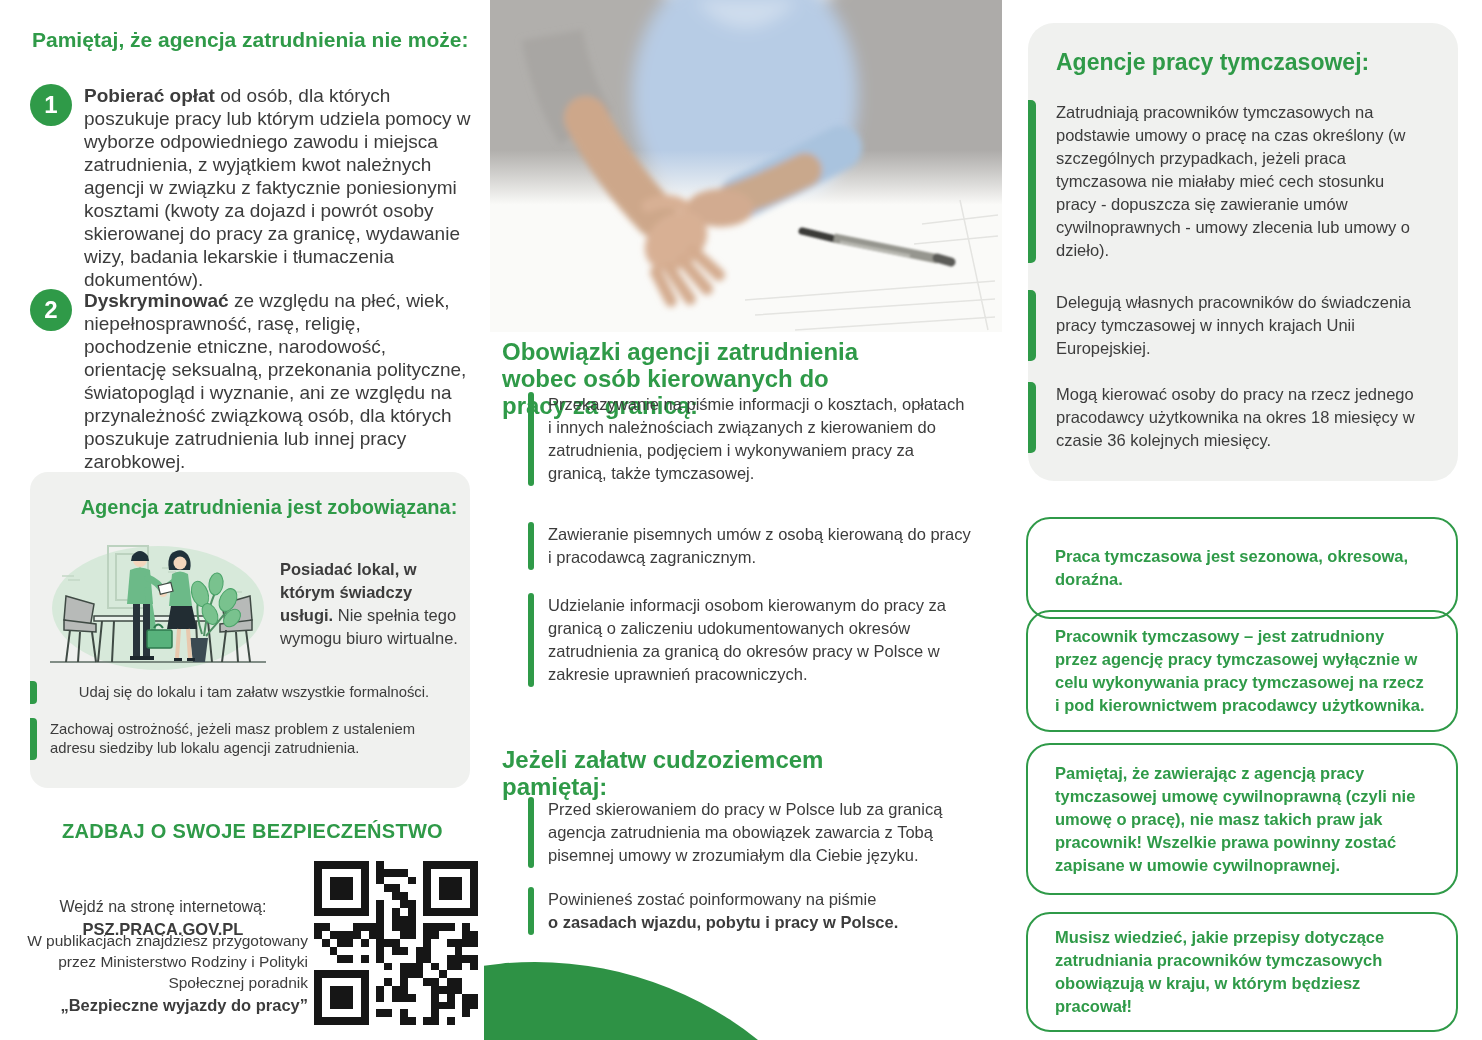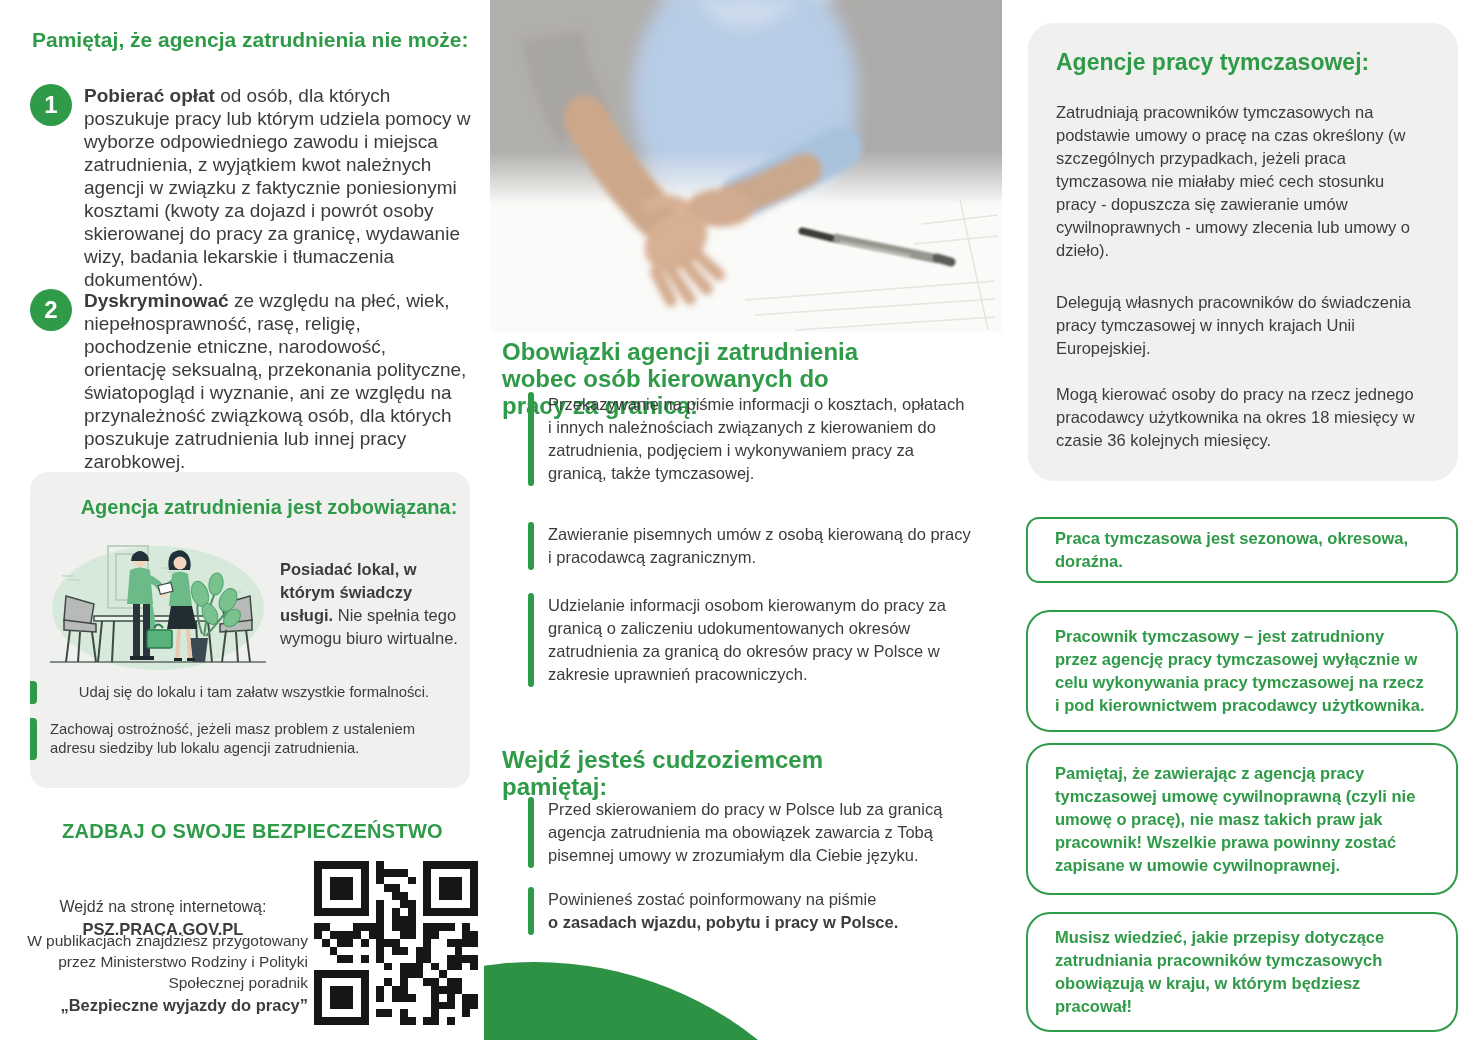--- a/index.html
+++ b/index.html
@@ -91,34 +91,34 @@
 
   
   .panel-right{
     position:absolute;left:1028px;top:23px;width:430px;height:458px;
     background:var(--panel);border-radius:26px;
   }
   .panel-right .rtitle{
     position:absolute;left:28px;top:26px;width:380px;
     font-size:23px;font-weight:bold;color:var(--green);
   }
-  .pitem{position:absolute;left:0;display:flex;align-items:center;}
+  .pitem{position:absolute;left:0;display:flex;}
   #pi0{top:77px;}
   #pi1{top:267px;}
   #pi2{top:359px;}
   .pitem .vbar{flex:0 0 8px;background:var(--green);border-radius:0 5px 5px 0;}
   .pitem .t{width:372px;padding:1px 0 1px 20px;font-size:16.5px;line-height:23px;}
 
   .callout{
     position:absolute;left:1026px;width:432px;box-sizing:border-box;
     border:2px solid var(--green);border-radius:24px;
     color:var(--green);font-weight:bold;font-size:16.5px;line-height:23px;
     display:flex;align-items:center;padding:0 27px;
   }
-  #c0{top:517px;height:66px;border-radius:13px;}
+  #c0{top:517px;height:102px;}
   #c1{top:610px;height:122px;}
   #c2{top:743px;height:152px;}
   #c3{top:912px;height:120px;}
 </style>
 </head>
 <body>
 
 <div class="sheet">
 
   <div class="left-title">Pamiętaj, że agencja zatrudnienia nie może:</div>
@@ -516,21 +516,21 @@
   </div>
   <div class="duty" id="d1">
     <div class="vbar"></div>
     <div class="dt">Zawieranie pisemnych umów z osobą kierowaną do pracy i pracodawcą zagranicznym.</div>
   </div>
   <div class="duty" id="d2">
     <div class="vbar"></div>
     <div class="dt">Udzielanie informacji osobom kierowanym do pracy za granicą o zaliczeniu udokumentowanych okresów zatrudnienia za granicą do okresów pracy w Polsce w zakresie uprawnień pracowniczych.</div>
   </div>
 
-  <div class="mid-title" id="foreigner-title">Wejdź jesteś cudzoziemcem pamiętaj:</div>
+  <div class="mid-title" id="foreigner-title">Jeżeli załatw cudzoziemcem pamiętaj:</div>
 
   <div class="duty" id="f0">
     <div class="vbar"></div>
     <div class="dt"><span>Przed skierowaniem do pracy w Polsce lub za granicą agencja zatrudnienia ma obowiązek zawarcia z Tobą pisemnej umowy w zrozumiałym dla Ciebie języku.</span><b class="fb"></b></div>
   </div>
   <div class="duty" id="f1">
     <div class="vbar"></div>
     <div class="dt"><span>Powinieneś zostać poinformowany na piśmie </span><b class="fb">o zasadach wjazdu, pobytu i pracy w Polsce.</b></div>
   </div>
 

